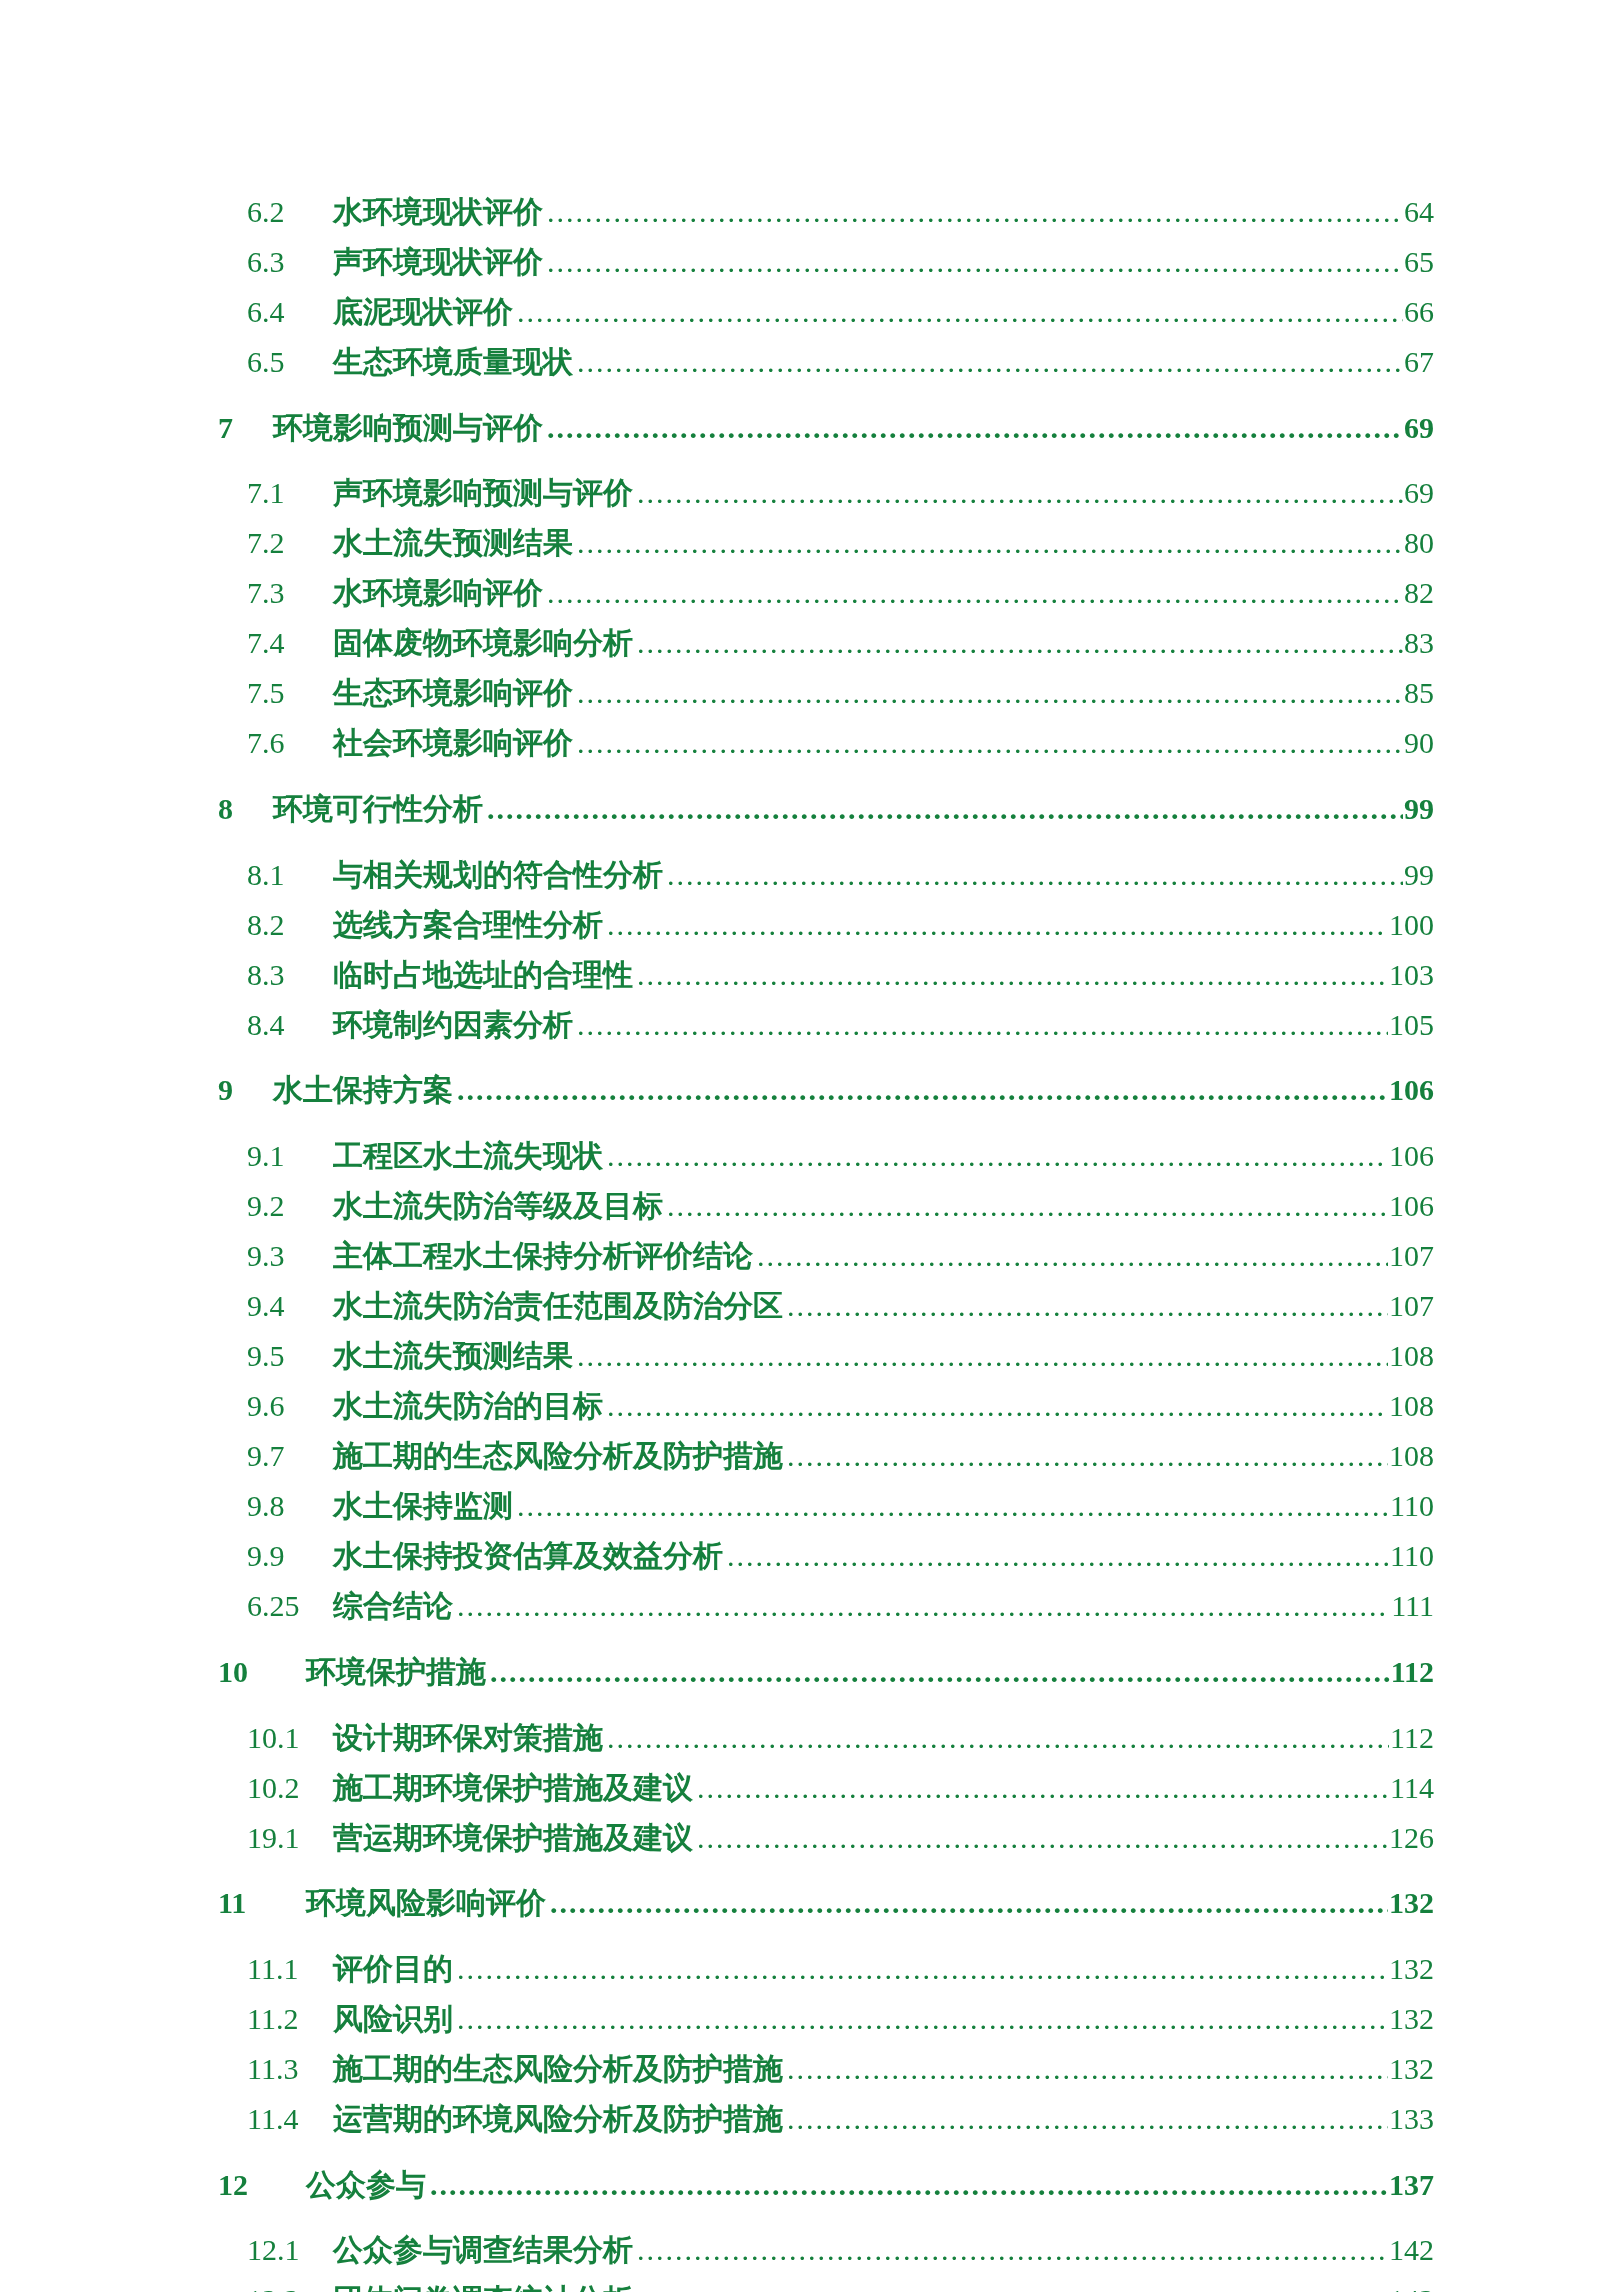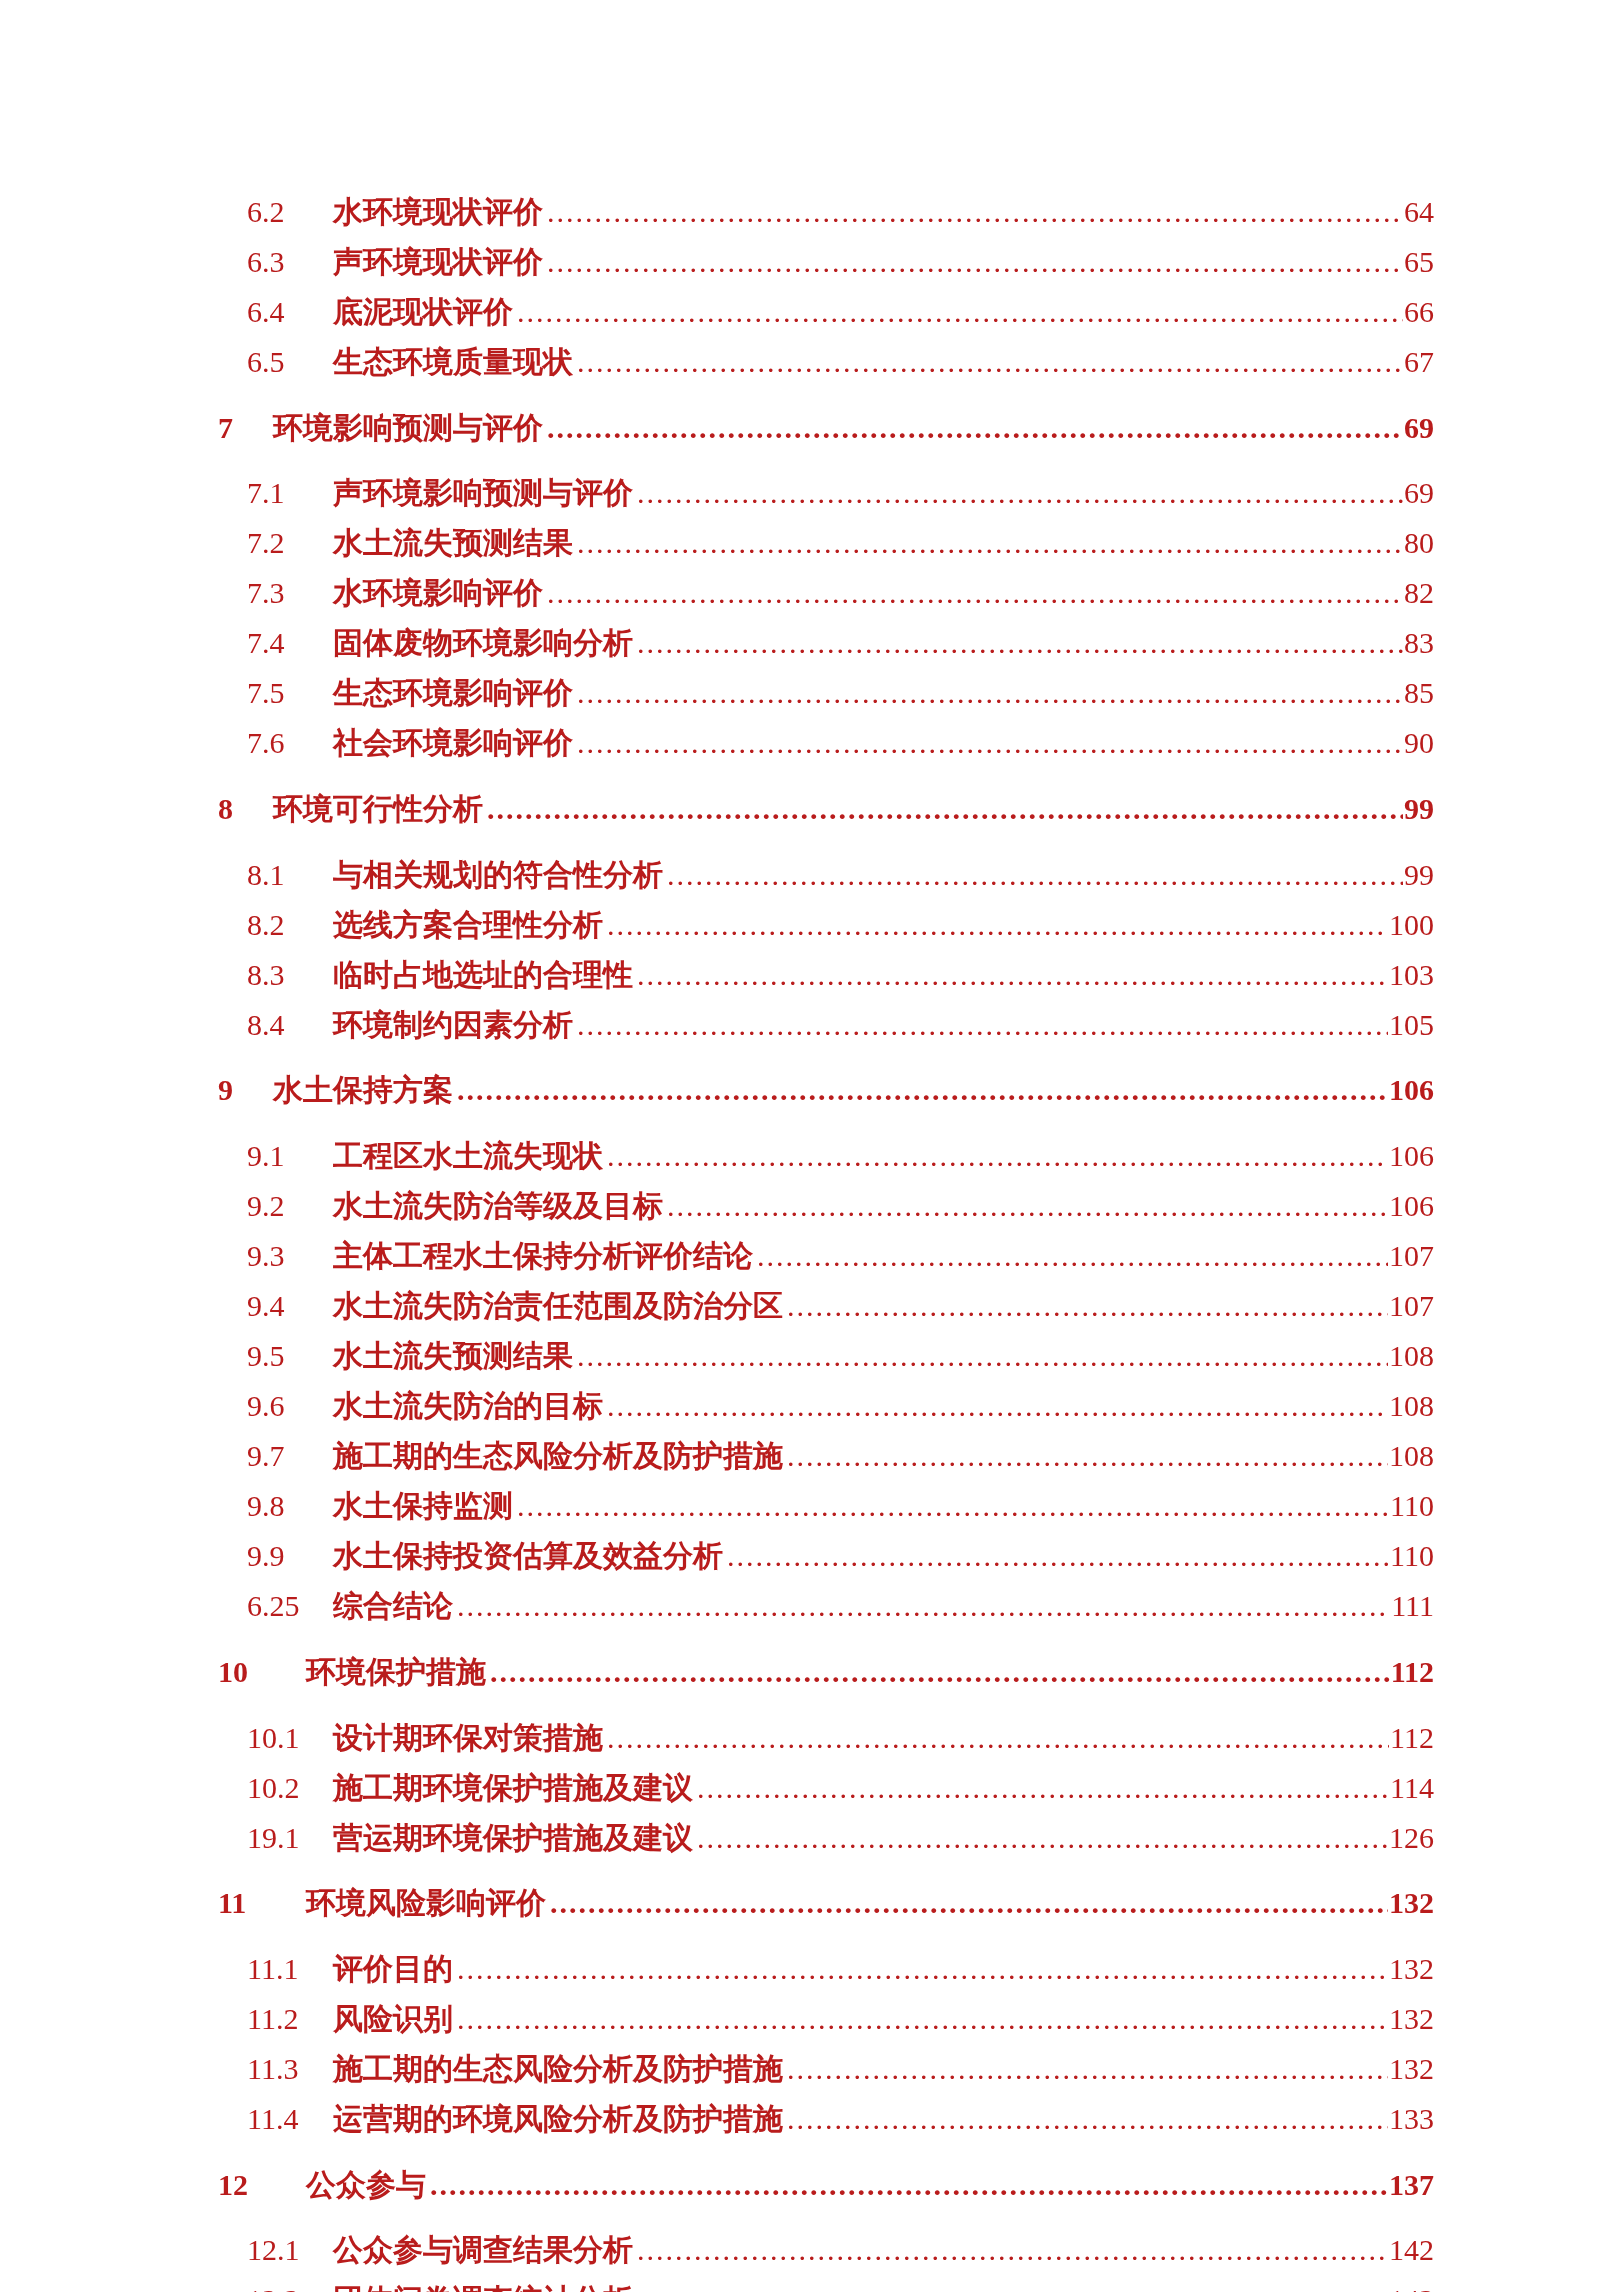--- a/index.html
+++ b/index.html
@@ -8,21 +8,21 @@
     background: #ffffff;
   }
   .doc-page {
     position: relative;
     width: 1621px;
     height: 2293px;
     background: #ffffff;
     box-sizing: border-box;
     padding: 182px 187px 0 218px;
     font-family: "Liberation Serif", "DejaVu Serif", serif;
-    color: #b91c1c;
+    color: #15803d;
     overflow: hidden;
   }
   .toc-row {
     display: flex;
     align-items: baseline;
     font-size: 30px;
     line-height: 41px;
     white-space: nowrap;
   }
   .toc-row .num {

